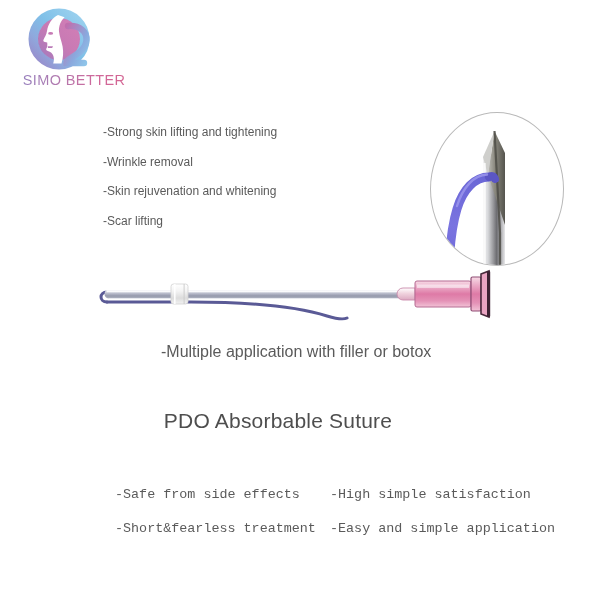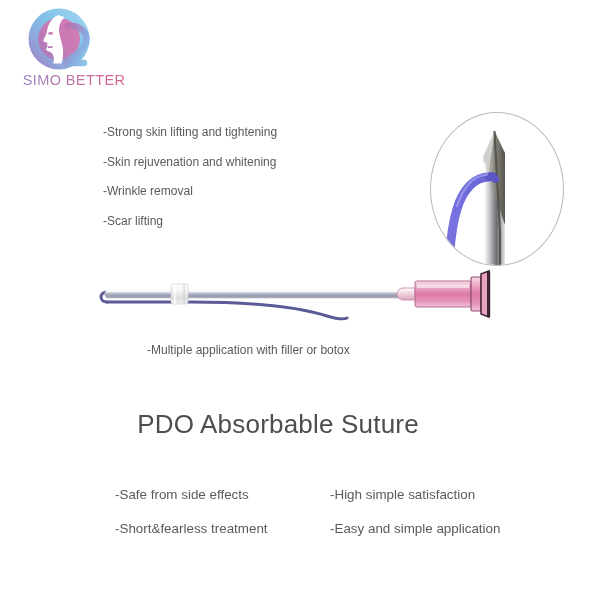--- a/index.html
+++ b/index.html
@@ -81,35 +81,35 @@
     position: absolute;
     left: 95px;
     top: 262px;
     width: 440px;
     height: 72px;
   }
 
   
   #device-caption {
     position: absolute;
-    left: 147px;
+    left: 161px;
     top: 343px;
-    font-size: 12px;
+    font-size: 16px;
     color: #5a5a5a;
     white-space: nowrap;
   }
 
   
   #product-title {
     position: absolute;
     left: 0px;
     top: 409px;
     width: 556px;
     text-align: center;
-    font-size: 26px;
+    font-size: 21px;
     color: #4e4e4e;
     letter-spacing: 0.2px;
   }
 
   
   #benefits {
     position: absolute;
     left: 0;
     top: 488px;
     width: 600px;
@@ -120,20 +120,21 @@
     top: 0;
   }
   #benefits .ben-col.left  { left: 115px; }
   #benefits .ben-col.right { left: 330px; }
   #benefits .ben-item {
     font-size: 13.4px;
     color: #5a5a5a;
     line-height: 1;
     margin-bottom: 21px;
     white-space: nowrap;
+    font-family: Liberation Mono, monospace;
   }
 </style>
 </head>
 <body>
 
 <div id="page">
 
   <div id="logo-block">
 
     <div id="logo-mark">
@@ -191,22 +192,22 @@
                  C 40 53.6, 38.6 55.2, 38.6 57
                  L 56 57" fill="none" stroke="url(#swirlGrad)" stroke-width="6.4" stroke-linecap="round"></path>
       </svg>
     </div>
 
     <div id="brand-wordmark">SIMO BETTER</div>
   </div>
 
   <div id="feature-list">
     <div class="feat-item">-Strong skin lifting and tightening</div>
+    <div class="feat-item">-Wrinkle removal</div>
     <div class="feat-item">-Skin rejuvenation and whitening</div>
-    <div class="feat-item">-Wrinkle removal</div>
     <div class="feat-item">-Scar lifting</div>
   </div>
 
   <div id="inset-circle">
     <svg width="132" height="152" viewBox="0 0 132 152" xmlns="http://www.w3.org/2000/svg">
       <defs>
         <linearGradient id="needleBody" x1="0" y1="0" x2="1" y2="0">
           <stop offset="0%" stop-color="#f2f2f3"></stop>
           <stop offset="22%" stop-color="#d8d9dc"></stop>
           <stop offset="46%" stop-color="#9a9a9e"></stop>

